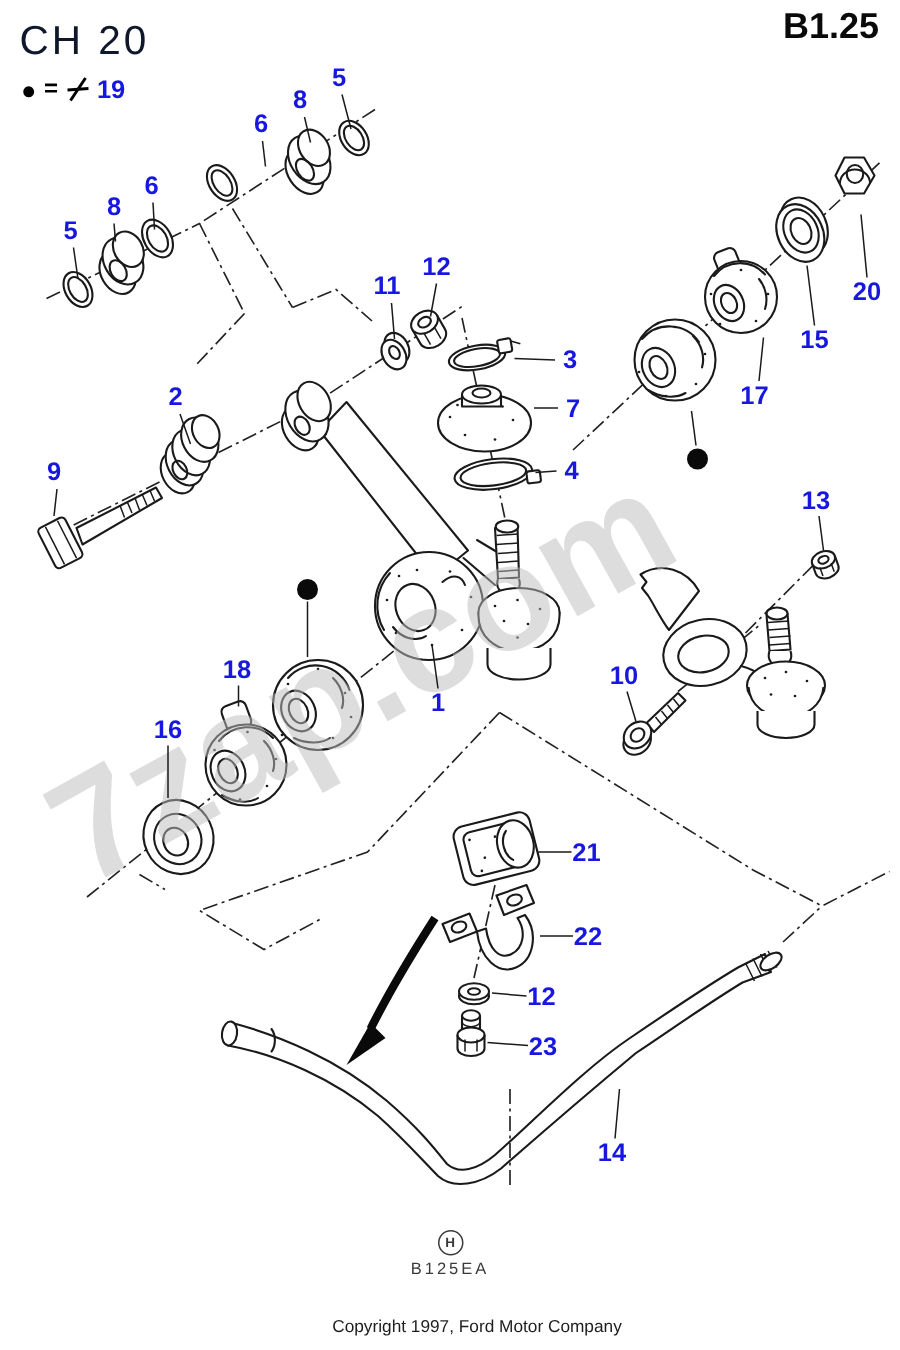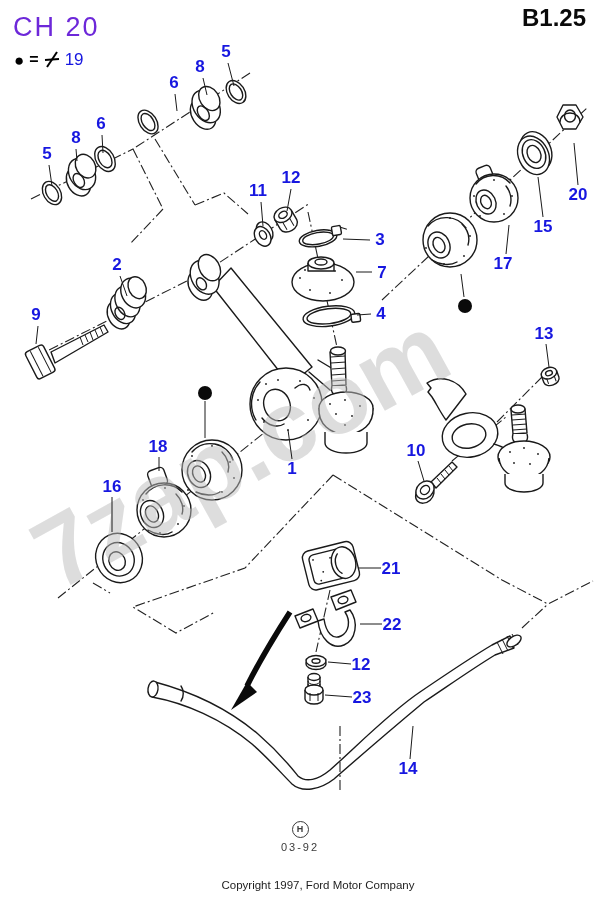--- a/index.html
+++ b/index.html
@@ -1,24 +1,24 @@
 <!DOCTYPE html>
 <html><head>
 <meta charset="utf-8">
 <style>
   html,body{margin:0;padding:0;background:#fff;width:600px;height:900px;overflow:hidden;
             font-family:"Liberation Sans", sans-serif;}
   #stage{position:relative;width:600px;height:900px;background:#fff;}
   #art{position:absolute;left:0;top:0;}
-  .hdr-code{position:absolute;left:13px;top:12px;font-size:27px;color:#6d28d9;letter-spacing:2px;}
+  .hdr-code{position:absolute;left:13px;top:12px;font-size:27px;color:#0f172a;letter-spacing:2px;}
   .hdr-page{position:absolute;right:14px;top:4px;font-size:24px;font-weight:bold;color:#0a0a0a;}
   .legend{position:absolute;left:14px;top:50px;display:flex;align-items:center;gap:5px;}
   .legend .dot{font-size:17px;color:#000;line-height:1;}
   .legend .eq{font-size:16px;font-weight:bold;color:#000;}
-  .legend .num{font-size:17px;font-weight:normal;}
+  .legend .num{font-size:17px;font-weight:bold;}
   .footer-block{position:absolute;left:180px;top:818px;width:240px;text-align:center;color:#3a3a3a;}
   .fb-sym{width:15px;height:15px;border:1.2px solid #3a3a3a;border-radius:50%;
           display:inline-flex;align-items:center;justify-content:center;
           font-size:9px;font-weight:bold;color:#3a3a3a;}
   .fb-line{font-size:11px;letter-spacing:2px;margin-top:3px;}
   .copyright{position:absolute;left:18px;top:879px;width:600px;text-align:center;
              font-size:11.5px;color:#1d1d1d;}
   
   .ln{fill:none;stroke:#1a1a1a;stroke-width:1.4;stroke-linecap:round;stroke-linejoin:round;}
   .fw{fill:#ffffff;stroke:#1a1a1a;stroke-width:1.4;stroke-linejoin:round;}
@@ -409,16 +409,16 @@
     <span class="eq">=</span>
     <svg width="16" height="20">
       <line x1="3" y1="17" x2="13" y2="2" stroke="#000" stroke-width="2"></line>
       <line x1="1" y1="10" x2="15" y2="9" stroke="#000" stroke-width="2"></line>
     </svg>
     <span class="num" id="legend-num" style="color: rgb(23, 23, 224);">19</span>
   </div>
 
   <div class="footer-block">
     <span class="fb-sym">H</span>
-    <div class="fb-line">03-92</div>
+    <div class="fb-line">B125EA</div>
   </div>
   <div class="copyright">Copyright 1997, Ford Motor Company</div>
 </div>
 
 </body></html>

